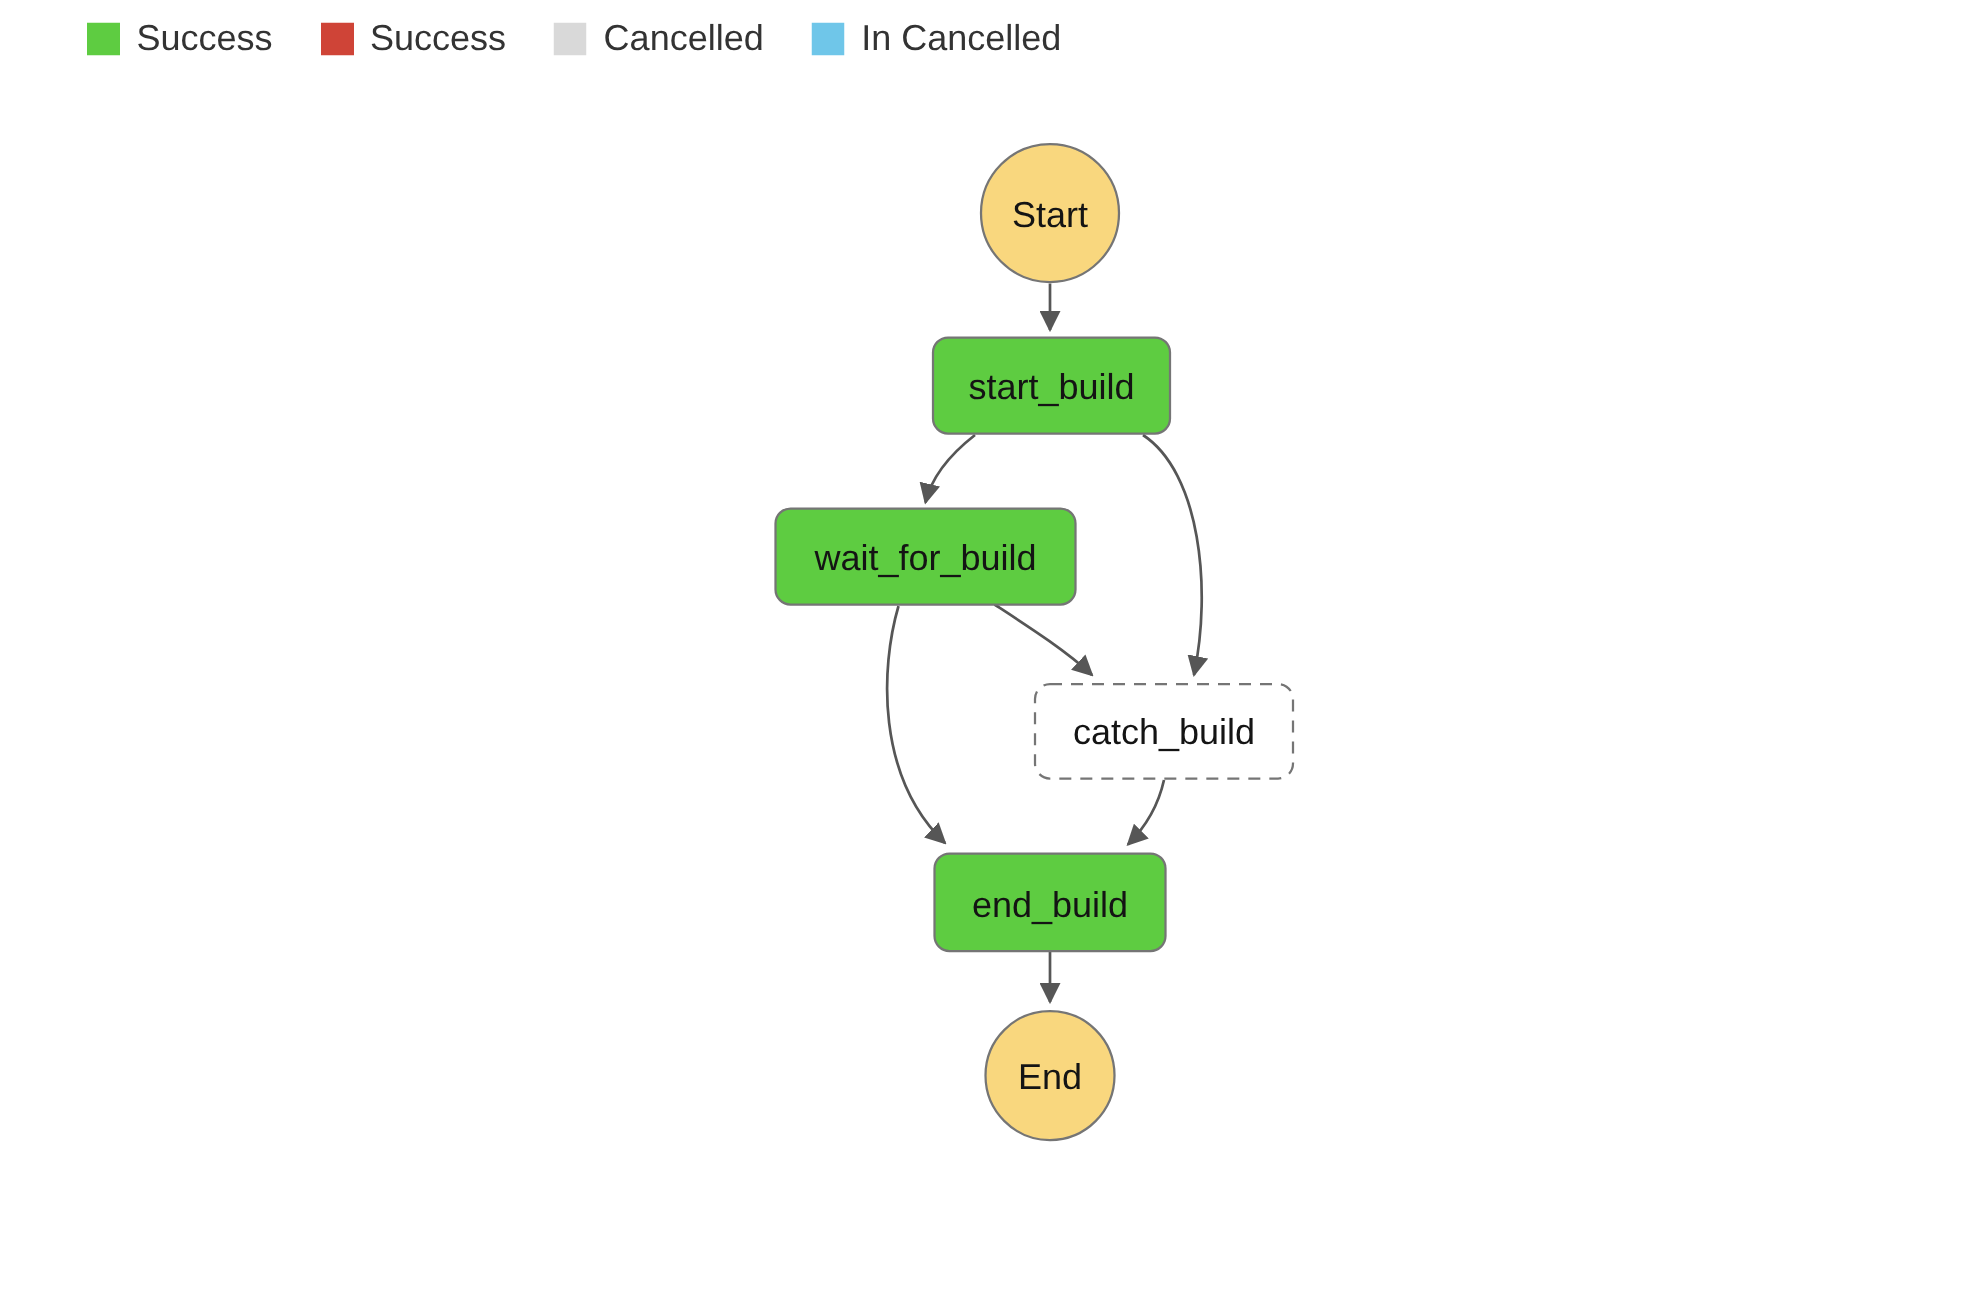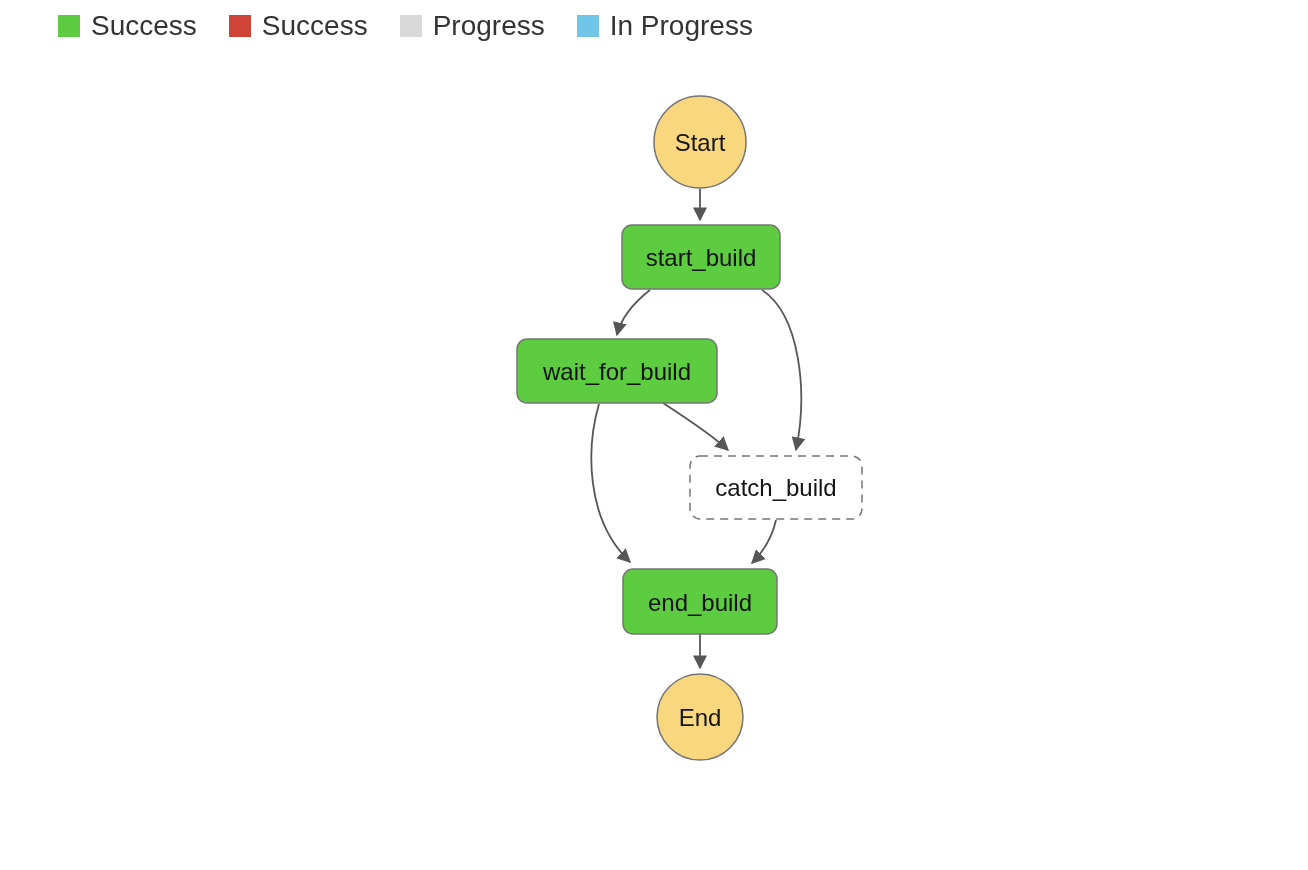--- a/index.html
+++ b/index.html
@@ -13,21 +13,21 @@
   .page { position: relative; width: 1308px; height: 870px; }
 
   
   .legend {
     position: absolute; left: 58px; top: 14px;
     display: flex; align-items: center; gap: 32px;
   }
   .legend-item { display: flex; align-items: center; gap: 11px; }
   .legend-item svg { display: block; }
   .legend-label {
-    font-size: 28px; color: #333333; line-height: 24px;
+    font-size: 24px; color: #333333; line-height: 24px;
     white-space: nowrap;
   }
 
   
   .canvas { position: absolute; left: 0; top: 0; }
   .edge { fill: none; stroke-width: 1.8px; }
   .node-shape { stroke-width: 1.5px; }
   .node-label {
     font-size: 24px; fill: #141414; stroke: none;
     text-anchor: middle;
@@ -49,27 +49,27 @@
     <div class="legend-item">
       <svg width="22" height="22">
         <rect x="0" y="0" width="22" height="22" fill="#CF4437"></rect>
       </svg>
       <span class="legend-label">Success</span>
     </div>
     <div class="legend-item">
       <svg width="22" height="22">
         <rect x="0" y="0" width="22" height="22" fill="#D9D9D9"></rect>
       </svg>
-      <span class="legend-label">Progress</span>
+      <span class="legend-label">Cancelled</span>
     </div>
     <div class="legend-item">
       <svg width="22" height="22">
         <rect x="0" y="0" width="22" height="22" fill="#6FC6E9"></rect>
       </svg>
-      <span class="legend-label">In Progress</span>
+      <span class="legend-label">In Cancelled</span>
     </div>
   </div>
 
   <svg class="canvas" width="1308" height="870" viewBox="0 0 1308 870">
     <defs>
       <marker id="arrow" markerUnits="userSpaceOnUse" markerWidth="14" markerHeight="14" viewBox="0 0 10 10" refX="9" refY="5" orient="auto">
         <path d="M0,0 L10,5 L0,10 Z" fill="#565656"></path>
       </marker>
     </defs>
 

